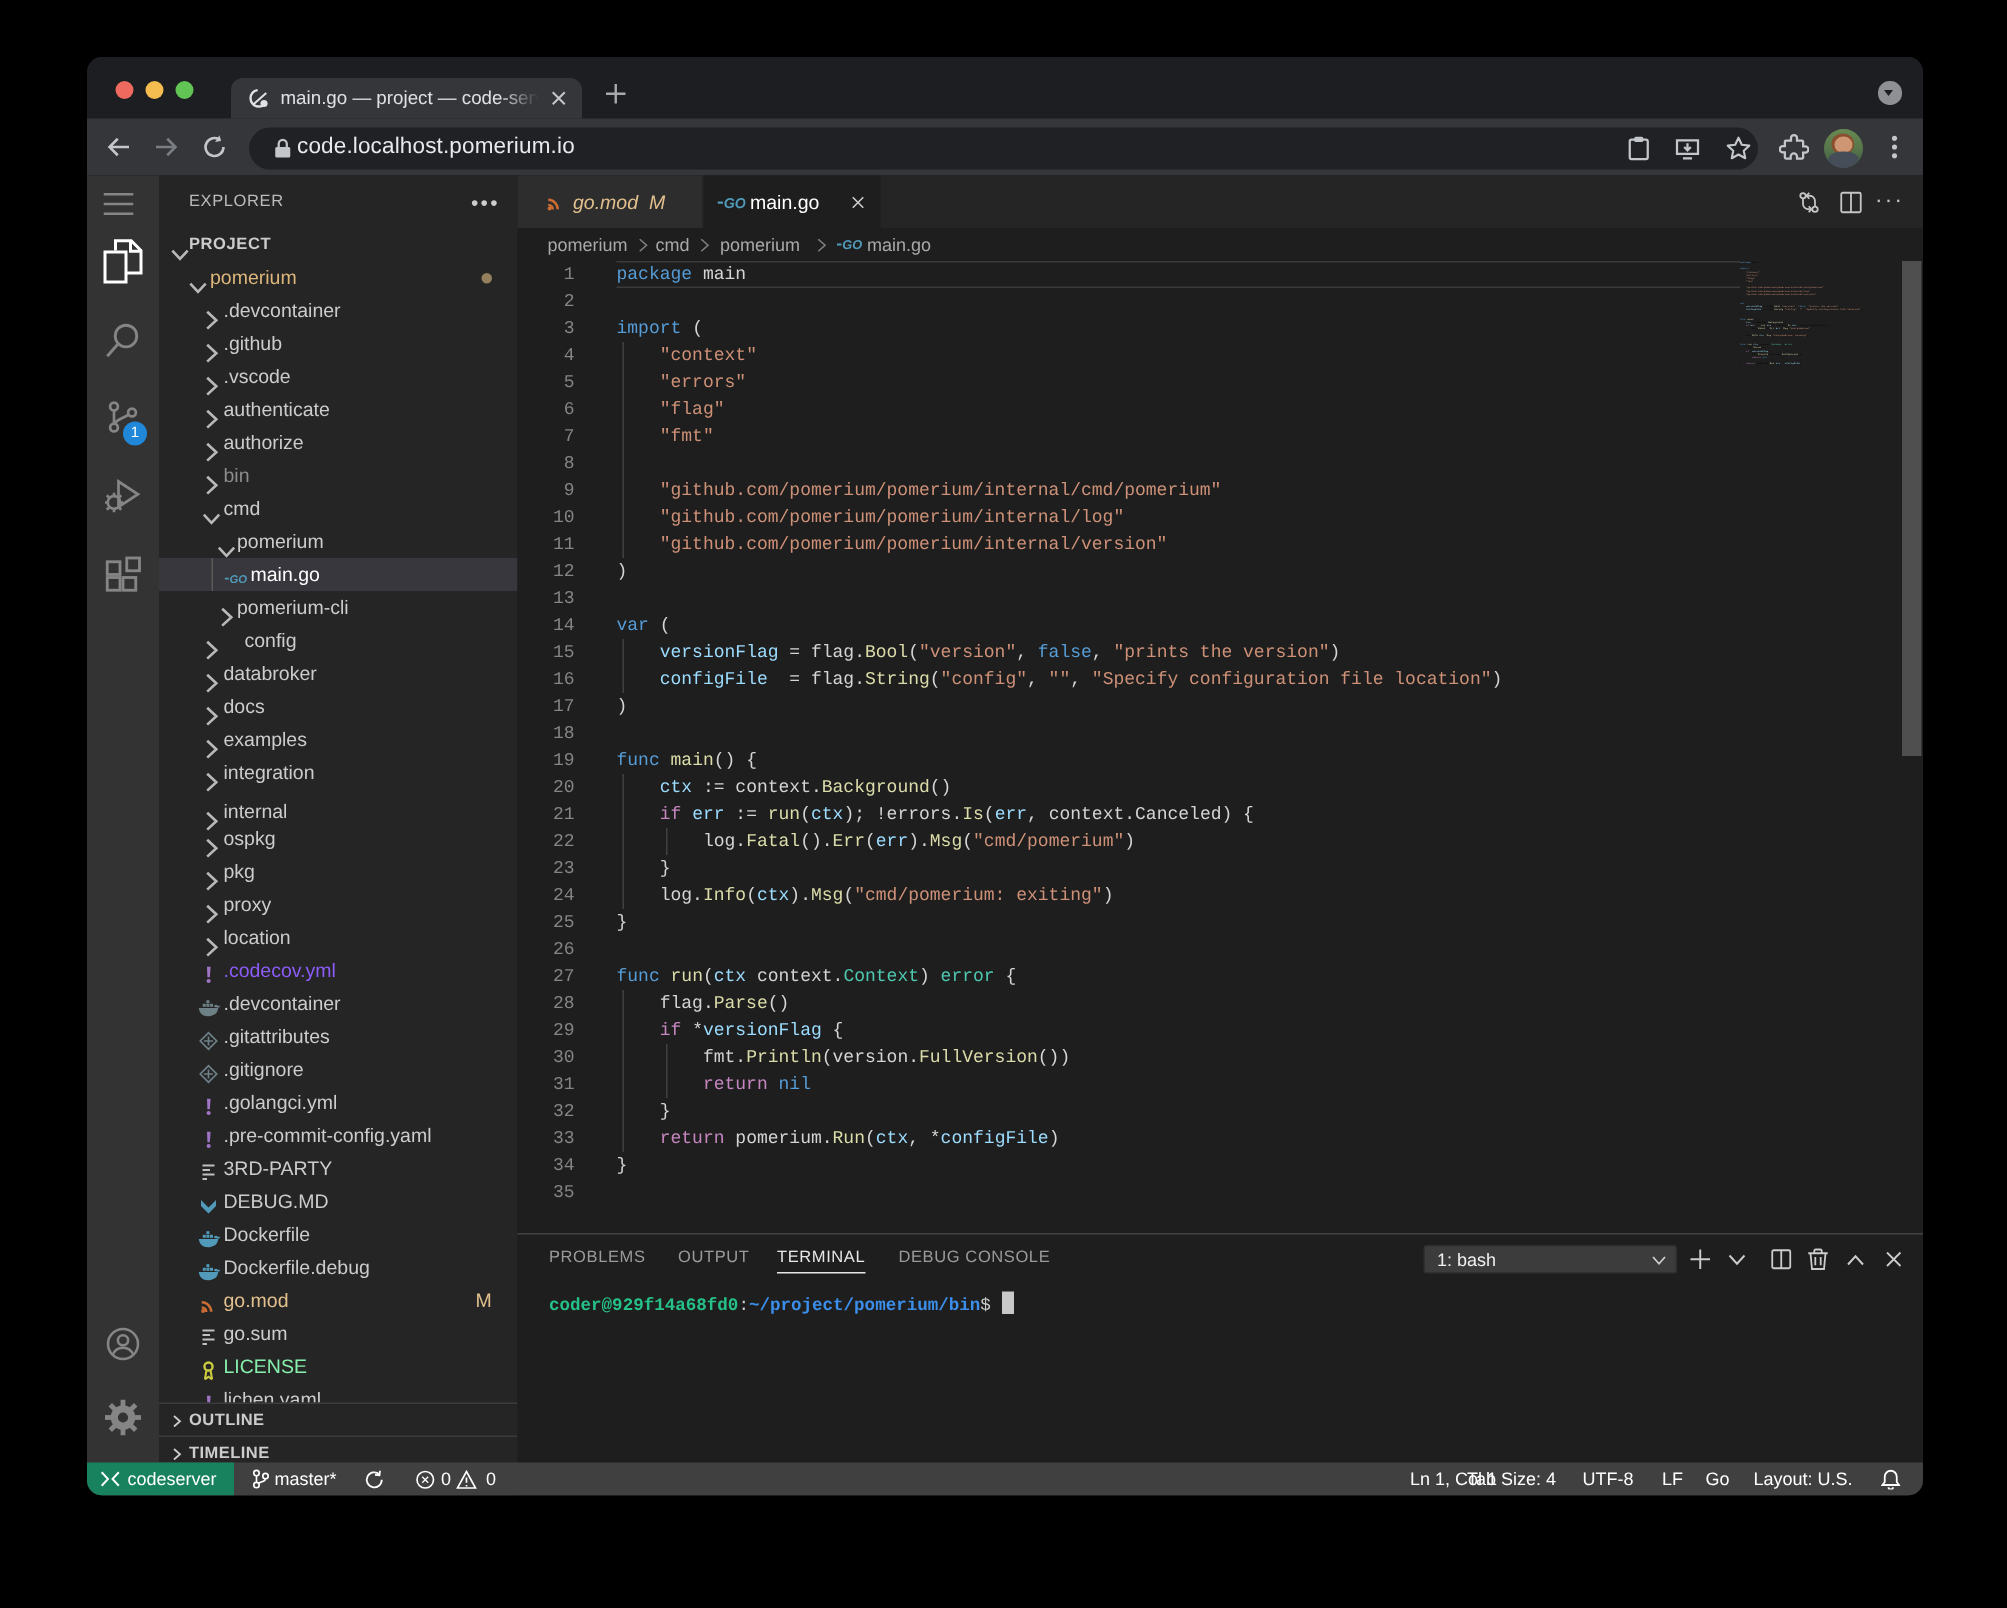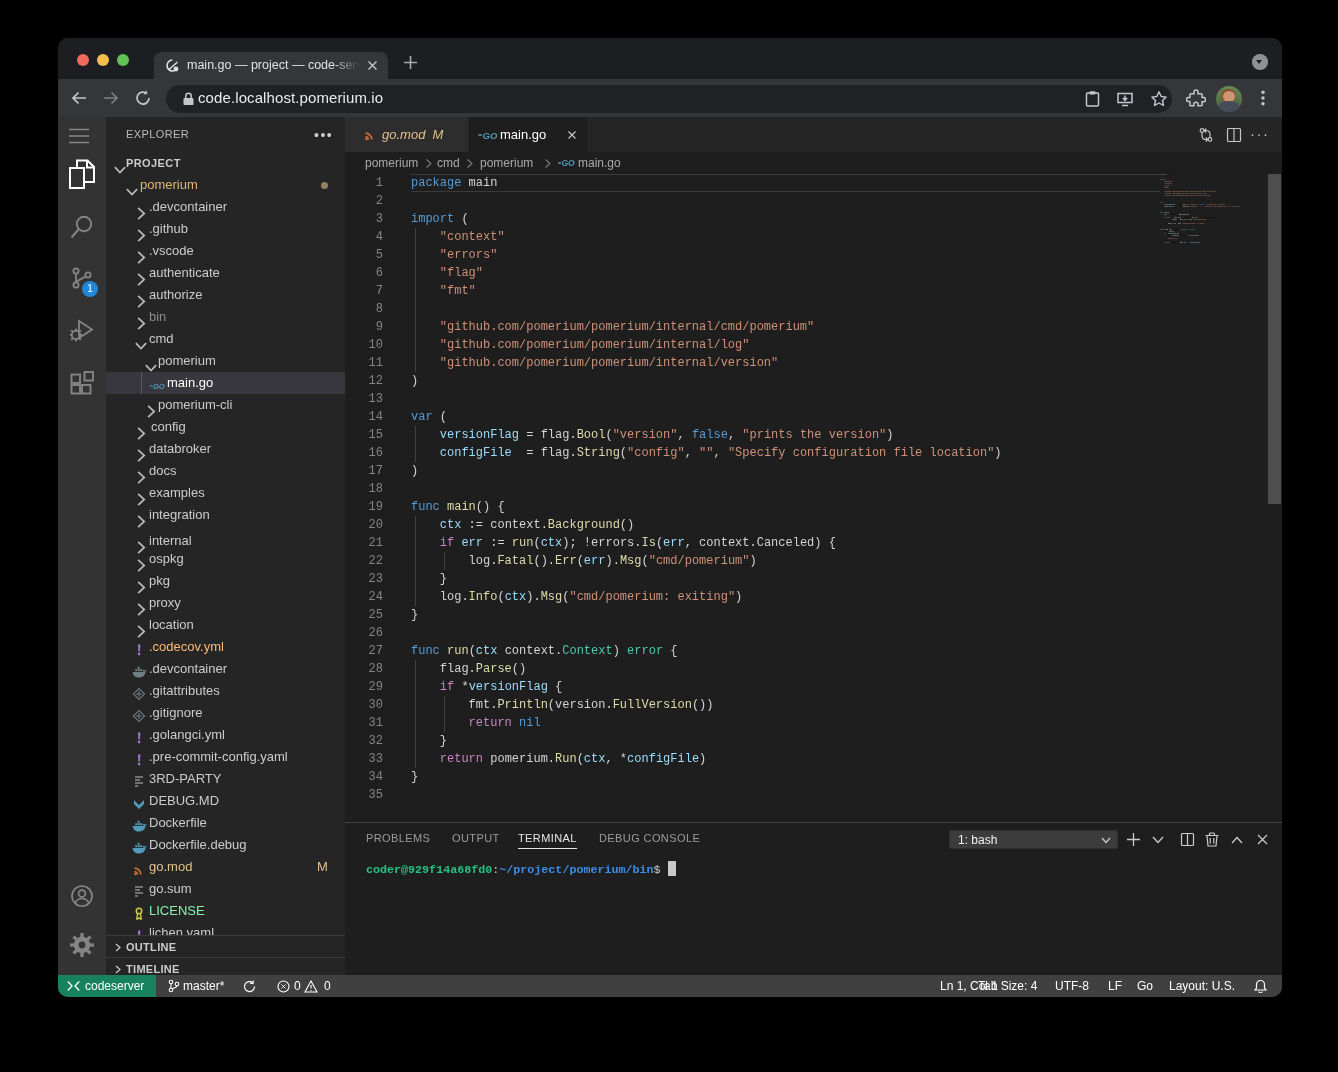--- a/index.html
+++ b/index.html
@@ -254,21 +254,21 @@
 <div class="row" style="top:277px;">
             <svg class="chev" style="left:37px;top:6px;" width="10" height="10" viewBox="0 0 10 10">
               <path d="M3.2 1.8 L7 5.3 L3.2 8.8" stroke="#b8b8b8" stroke-width="1.1" fill="none"></path>
             </svg>
             <span style="position:absolute;left:52px;color:#cccccc;">pomerium-cli</span>
           </div>
 <div class="row" style="top:299px;">
             <svg class="chev" style="left:27px;top:6px;" width="10" height="10" viewBox="0 0 10 10">
               <path d="M3.2 1.8 L7 5.3 L3.2 8.8" stroke="#b8b8b8" stroke-width="1.1" fill="none"></path>
             </svg>
-            <span style="position:absolute;left:45px;color:#cccccc;">config</span>
+            <span style="position:absolute;left:57px;color:#cccccc;">config</span>
           </div>
 <div class="row" style="top:321px;">
             <svg class="chev" style="left:27px;top:6px;" width="10" height="10" viewBox="0 0 10 10">
               <path d="M3.2 1.8 L7 5.3 L3.2 8.8" stroke="#b8b8b8" stroke-width="1.1" fill="none"></path>
             </svg>
             <span style="position:absolute;left:43px;color:#cccccc;">databroker</span>
           </div>
 <div class="row" style="top:343px;">
             <svg class="chev" style="left:27px;top:6px;" width="10" height="10" viewBox="0 0 10 10">
               <path d="M3.2 1.8 L7 5.3 L3.2 8.8" stroke="#b8b8b8" stroke-width="1.1" fill="none"></path>
@@ -317,21 +317,21 @@
             </svg>
             <span style="position:absolute;left:43px;color:#cccccc;">location</span>
           </div>
 <div class="row" style="top:519px;">
             <svg class="ficon" style="left:25px;top:3px;" width="16" height="16" viewBox="0 0 16 16">
               <g fill="#a074c4">
                 <path d="M7 2.5 h2.4 l-0.5 7 h-1.6 Z"></path>
                 <circle cx="8.1" cy="12" r="1.4"></circle>
               </g>
             </svg>
-            <span style="position:absolute;left:43px;color:#fdba74;">.codecov.yml</span>
+            <span style="position:absolute;left:43px;color:#8b5cf6;">.codecov.yml</span>
           </div>
 <div class="row" style="top:541px;">
             <svg class="ficon" style="left:25px;top:3px;" width="16" height="16" viewBox="0 0 16 16">
               <g fill="#6d8086">
                 <rect x="4.2" y="5.2" width="2" height="2"></rect>
                 <rect x="6.6" y="5.2" width="2" height="2"></rect>
                 <rect x="6.6" y="2.8" width="2" height="2"></rect>
                 <rect x="9" y="5.2" width="2" height="2"></rect>
                 <path d="M1.5 8 h13 c0 0 -0.3 2.6 -2 4 c-1.5 1.2 -3.8 1.5 -5 1.5 c-3.5 0 -5.5 -2 -6 -5.5 Z"></path>
                 <path d="M11.8 6.2 c1 -0.6 2 -0.4 2.6 0.4 c0.8 -0.3 1.4 -0.1 1.6 0.1 l-1.2 1.1 l-3 -0.4 Z"></path>

